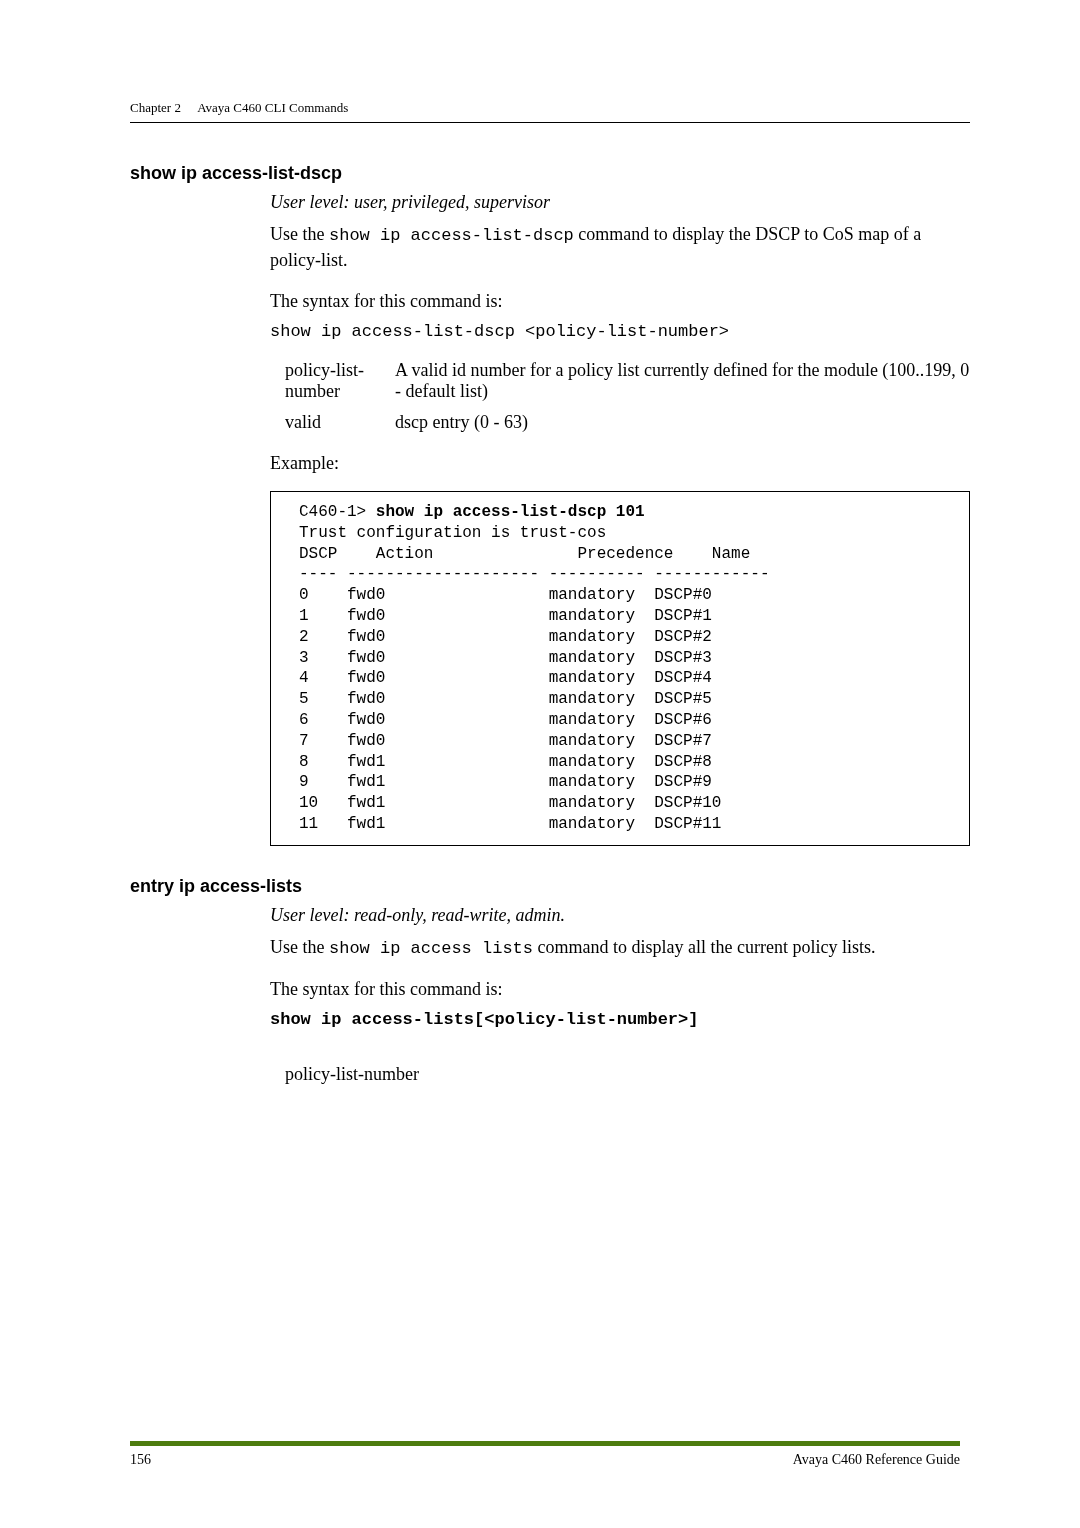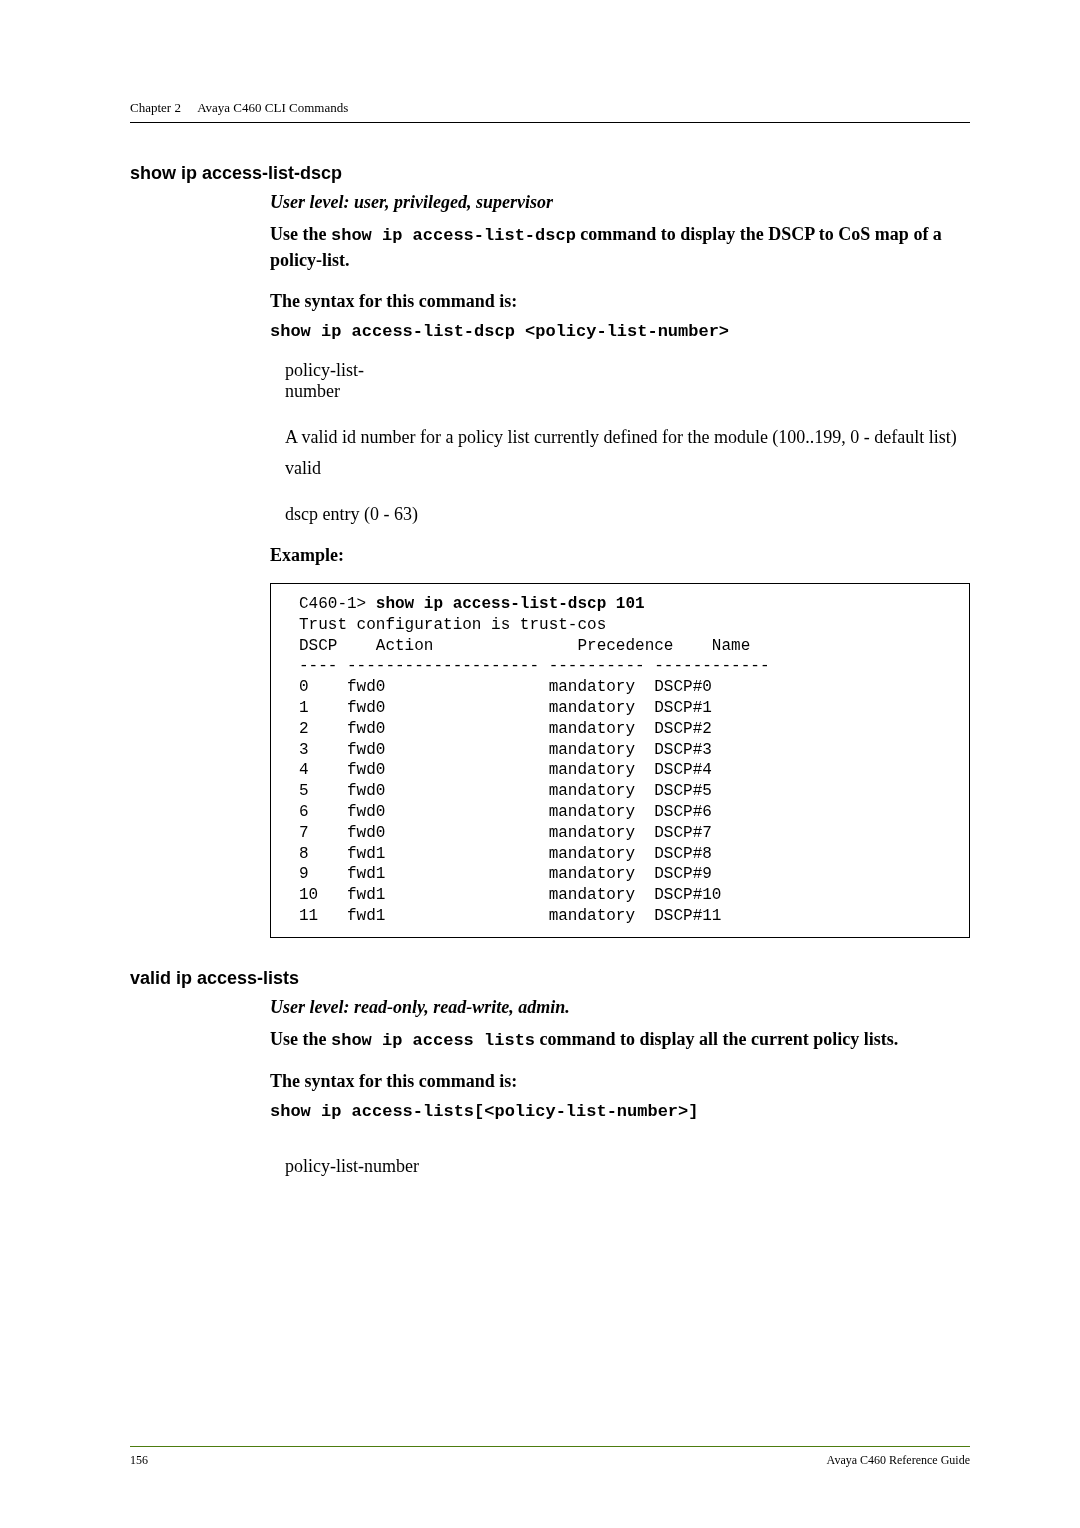--- a/index.html
+++ b/index.html
@@ -32,28 +32,26 @@
     font-style: italic;
   }
   .mono {
     font-family: "Courier New", monospace;
     font-size: 17px;
   }
   .body-block {
     margin-left: 140px;
     margin-bottom: 8px;
     line-height: 1.35;
-    font-weight: bold;
   }
   .param-table {
     margin-left: 155px;
     display: flex;
     gap: 25px;
     margin-bottom: 10px;
-    flex-direction: column;
   }
   .param-name {
     width: 85px;
   }
   .param-desc {
     flex: 1;
   }
   .example-box {
     margin-left: 140px;
     border: 1px solid #000;
@@ -61,25 +59,25 @@
     font-family: "Courier New", monospace;
     font-size: 16px;
     white-space: pre;
     line-height: 1.3;
     margin-bottom: 30px;
   }
   .footer {
     position: absolute;
     bottom: 60px;
     left: 130px;
-    right: 110px;
+    right: 120px;
     display: flex;
     justify-content: space-between;
-    font-size: 12px;
-    border-top: 1px solid #4d7c0f;
+    font-size: 14px;
+    border-top: 5px solid #4d7c0f;
     padding-top: 6px;
   }
   .section-heading {
     margin-bottom: 6px;
   }
   .spacer-sm { height: 8px; }
   .spacer-lg { height: 24px; }
 </style>
 </head>
 <body>
@@ -129,21 +127,21 @@
 <span>3    fwd0                 mandatory  DSCP#3</span>
 <span>4    fwd0                 mandatory  DSCP#4</span>
 <span>5    fwd0                 mandatory  DSCP#5</span>
 <span>6    fwd0                 mandatory  DSCP#6</span>
 <span>7    fwd0                 mandatory  DSCP#7</span>
 <span>8    fwd1                 mandatory  DSCP#8</span>
 <span>9    fwd1                 mandatory  DSCP#9</span>
 <span>10   fwd1                 mandatory  DSCP#10</span>
 <span>11   fwd1                 mandatory  DSCP#11</span></div>
 
-<div class="bold-heading section-heading">valid ip access-lists</div>
+<div class="bold-heading section-heading">entry ip access-lists</div>
 
 <div class="body-block italic">User level: read-only, read-write, admin.</div>
 
 <div class="body-block">
   <span>Use the </span><span class="mono">show ip access lists</span><span> command to display all the current policy lists.</span>
 </div>
 
 <div class="spacer-sm"></div>
 
 <div class="body-block">The syntax for this command is:</div>

